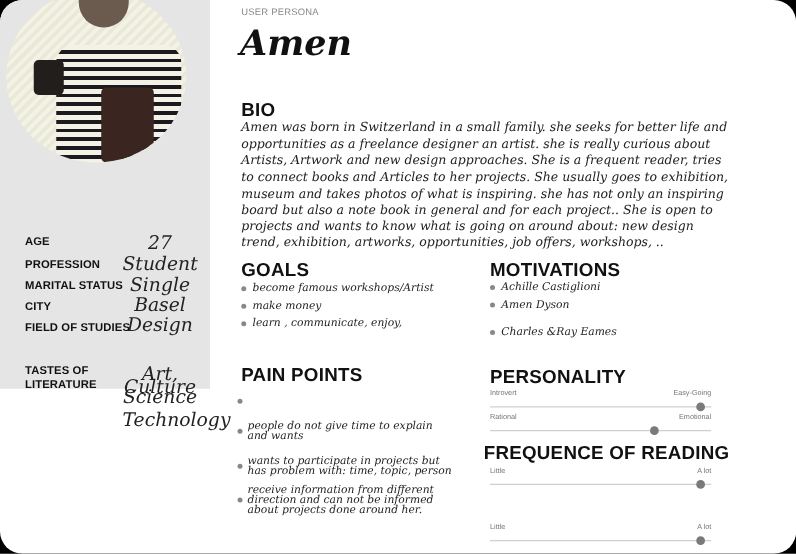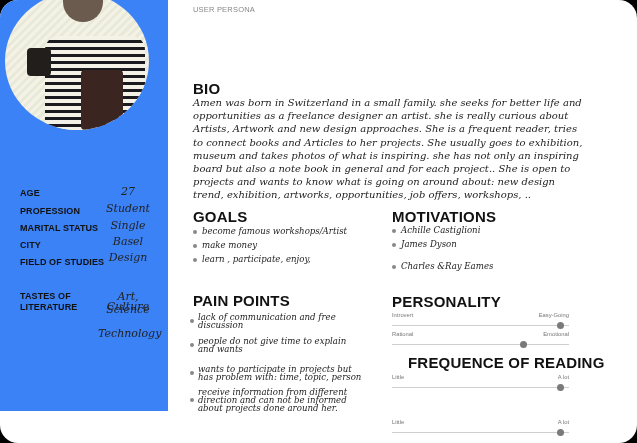--- a/index.html
+++ b/index.html
@@ -1,27 +1,27 @@
 <!DOCTYPE html>
 <html><head>
 <meta charset="utf-8">
 <style>
   html, body { margin:0; padding:0; }
   body { width:637px; height:443px; background:#000; overflow:hidden; position:relative; font-family:"Liberation Sans", sans-serif; }
   .card { position:absolute; left:0; top:0; width:637px; height:443px; background:#fff; border-radius:18px; overflow:hidden; }
-  .left { position:absolute; left:0; top:0; width:168px; height:411px; background:#3b82f6; }
+  .left { position:absolute; left:0; top:0; width:168px; height:311px; background:#e5e5e5; }
   .avatar { position:absolute; left:5px; top:-8px; width:144px; height:138px; border-radius:50%; overflow:hidden;
     background: repeating-linear-gradient(135deg, #f3f2e4 0 3px, #e9e9da 3px 6px); }
   .avatar .torso { position:absolute; left:40px; top:44px; width:100px; height:100px;
     background: repeating-linear-gradient(180deg, #f4f2e6 0 4px, #1a1a1f 4px 7px); border-radius:14px 14px 0 0; }
   .avatar .neck { position:absolute; left:58px; top:0; width:40px; height:30px; background:#6b5a4e; border-radius:0 0 20px 20px; }
   .avatar .cup { position:absolute; left:22px; top:56px; width:24px; height:28px; background:#221e1c; border-radius:4px; }
   .avatar .bag { position:absolute; left:76px; top:78px; width:42px; height:60px; background:#3a2520; border-radius:4px; }
   .fact { position:absolute; left:0; font-weight:bold; font-size:9px; color:#111; letter-spacing:0.1px; }
-  .fval { position:absolute; font-family:"DejaVu Serif", serif; font-style:italic; font-size:11px; color:#222; text-align:center; width:60px; }
+  .fval { position:absolute; font-family:"DejaVu Serif", serif; font-style:italic; font-size:15px; color:#222; text-align:center; width:60px; }
 
   .kicker { position:absolute; left:193px; top:5px; font-size:7.5px; color:#888; letter-spacing:0.2px; }
   .name { position:absolute; left:192px; top:18px; font-family:"DejaVu Serif", serif; font-style:italic; font-weight:bold; font-size:28px; color:#111; }
   .h { position:absolute; font-weight:bold; font-size:15px; color:#111; letter-spacing:0.2px; }
   .bio { position:absolute; left:193px; top:96px; width:390px; font-family:"DejaVu Serif", serif; font-style:italic; font-size:10px; line-height:13.2px; color:#222; }
   ul.hand { position:absolute; margin:0; padding:0; list-style:none; font-family:"DejaVu Serif", serif; font-style:italic; font-size:8.6px; color:#222; }
   ul.hand li { position:absolute; left:0; white-space:nowrap; }
   ul.hand li .dot { display:inline-block; width:4px; height:4px; border-radius:50%; background:#888; margin-right:5px; vertical-align:middle; }
   .pain li { white-space:normal !important; width:165px; line-height:8px; padding-left:8px; }
   .pain li .dot { position:absolute; left:0; top:6px; }
@@ -61,61 +61,62 @@
     <div class="fval" style="top:251px;left:98px">Design</div>
 
     <div class="fact" style="top:291px;left:20px">TASTES OF</div>
     <div class="fact" style="top:302px;left:20px">LITERATURE</div>
     <div class="fval" style="top:290px;left:98px">Art, Science</div>
     <div class="fval" style="top:300px;left:98px">Culture</div>
     <div class="fval" style="top:327px;left:98px">Technology</div>
   </div>
 
   <div class="kicker">USER PERSONA</div>
+  <div class="name">Amen</div>
 
   <div class="h" style="left:193px;top:80px">BIO</div>
   <div class="bio">Amen was born in Switzerland in a small family. she seeks for better life and opportunities as a freelance designer an artist. she is really curious about Artists, Artwork and new design approaches. She is a frequent reader, tries to connect books and  Articles to her projects. She usually goes to exhibition, museum and takes photos of what is inspiring. she has not only an inspiring board but also a note book in general and for each project.. She is open to projects and wants to know what is going on around  about: new design trend, exhibition, artworks, opportunities, job offers, workshops, ..</div>
 
   <div class="h" style="left:193px;top:208px">GOALS</div>
   <ul class="hand" style="left:193px;top:226px">
     <li style="top:0"><span class="dot"></span><span>become famous workshops/Artist</span></li>
     <li style="top:14px"><span class="dot"></span><span>make money</span></li>
-    <li style="top:28px"><span class="dot"></span><span>learn , participate, enjoy,</span></li>
+    <li style="top:28px"><span class="dot"></span><span>learn , communicate, enjoy,</span></li>
   </ul>
 
   <div class="h" style="left:392px;top:208px">MOTIVATIONS</div>
   <ul class="hand" style="left:392px;top:225px">
     <li style="top:0"><span class="dot"></span><span>Achille Castiglioni</span></li>
-    <li style="top:14px"><span class="dot"></span><span>James Dyson</span></li>
+    <li style="top:14px"><span class="dot"></span><span>Amen Dyson</span></li>
     <li style="top:36px"><span class="dot"></span><span>Charles &amp;Ray Eames</span></li>
   </ul>
 
   <div class="h" style="left:193px;top:292px">PAIN POINTS</div>
   <ul class="hand pain" style="left:190px;top:313px">
-    <li style="top:0"><span class="dot"></span><span>lack of communication and free discussion</span></li>
+    <li style="top:0"><span class="dot"></span></li>
     <li style="top:24px"><span class="dot"></span><span>people do not give time to explain and wants</span></li>
     <li style="top:52px"><span class="dot"></span><span>wants to participate in projects but has problem with: time, topic, person</span></li>
     <li style="top:75px"><span class="dot" style="top:10px"></span><span>receive information from different direction and can not be informed about projects done around her.</span></li>
   </ul>
 
   <div class="h" style="left:392px;top:293px">PERSONALITY</div>
   <div class="slider" style="top:312px">
     <span class="lbl">Introvert</span>
     <span class="lbl r">Easy-Going</span>
     <div class="track"></div>
     <div class="knob" style="left:95%"></div>
   </div>
   <div class="slider" style="top:331px">
     <span class="lbl">Rational</span>
     <span class="lbl r">Emotional</span>
     <div class="track"></div>
     <div class="knob" style="left:74%"></div>
   </div>
 
-  <div class="h" style="left:408px;top:354px">FREQUENCE OF READING</div>
+  <div class="h" style="left:387px;top:354px">FREQUENCE OF READING</div>
   <div class="slider" style="top:374px">
     <span class="lbl">Little</span>
     <span class="lbl r">A lot</span>
     <div class="track"></div>
     <div class="knob" style="left:95%"></div>
   </div>
 
   <div class="slider" style="top:419px">
     <span class="lbl">Little</span>
     <span class="lbl r">A lot</span>

